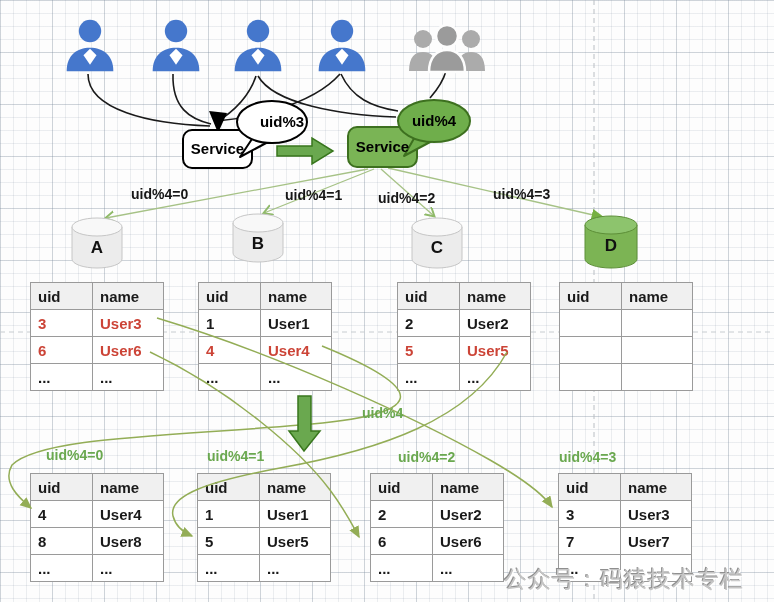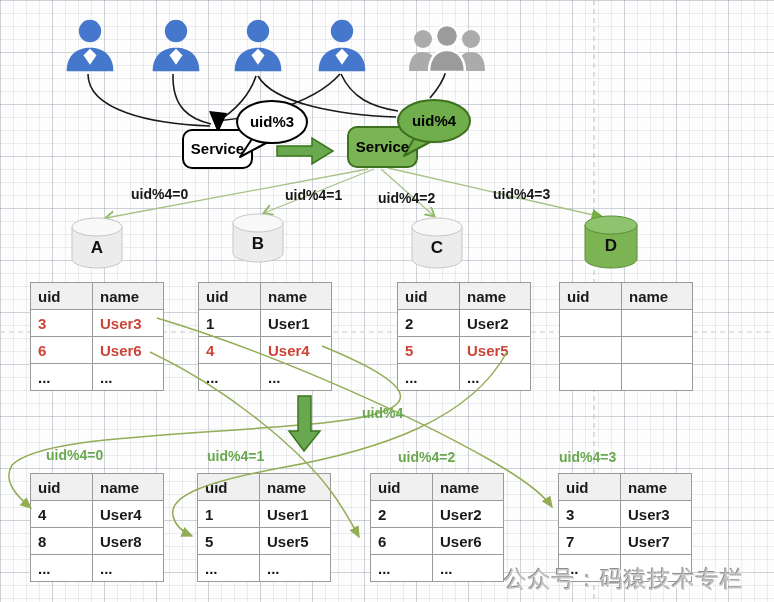--- a/index.html
+++ b/index.html
@@ -309,21 +309,21 @@
       </g>
       <g>
         <path d="M585,225 L585,259 A26,9 0 0 0 637,259 L637,225 Z" fill="#7cb454" stroke="#5d8f38"></path>
         <ellipse cx="611" cy="225" rx="26" ry="9" fill="#8dc46d" stroke="#5d8f38"></ellipse>
       </g>
     </g>
   </svg>
 
   <div class="lbl svc" style="left:183px;top:140px;width:69px">Service</div>
   <div class="lbl svc" style="left:348px;top:138px;width:69px">Service</div>
-  <div class="lbl svc" style="left:238px;top:113px;width:68px">uid%3</div>
+  <div class="lbl svc" style="left:238px;top:113px;width:88px">uid%3</div>
   <div class="lbl svc" style="left:399px;top:112px;width:70px">uid%4</div>
 
   <div class="lbl black" style="left:131px;top:186px">uid%4=0</div>
   <div class="lbl black" style="left:285px;top:187px">uid%4=1</div>
   <div class="lbl black" style="left:378px;top:190px">uid%4=2</div>
   <div class="lbl black" style="left:493px;top:186px">uid%4=3</div>
 
   <div class="lbl letter" style="left:72px;top:238px;width:50px">A</div>
   <div class="lbl letter" style="left:233px;top:234px;width:50px">B</div>
   <div class="lbl letter" style="left:412px;top:238px;width:50px">C</div>

